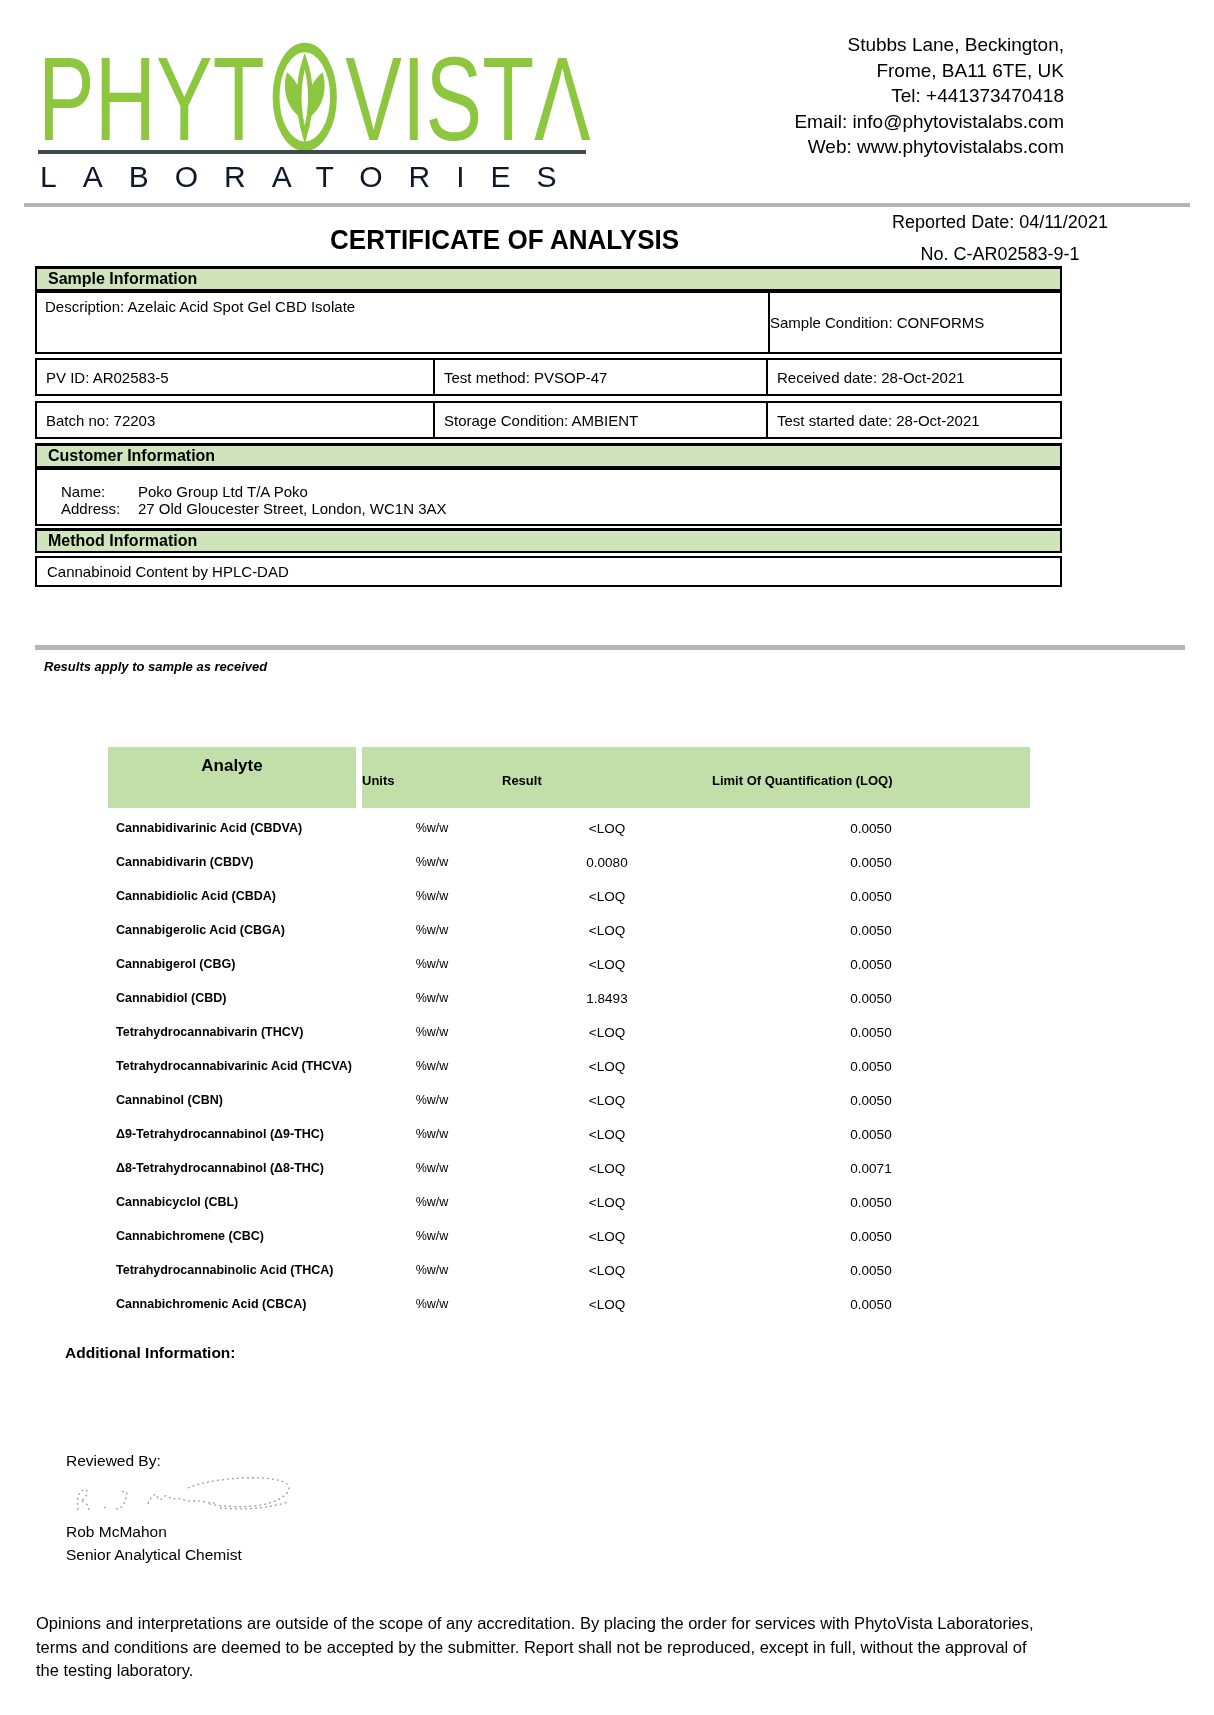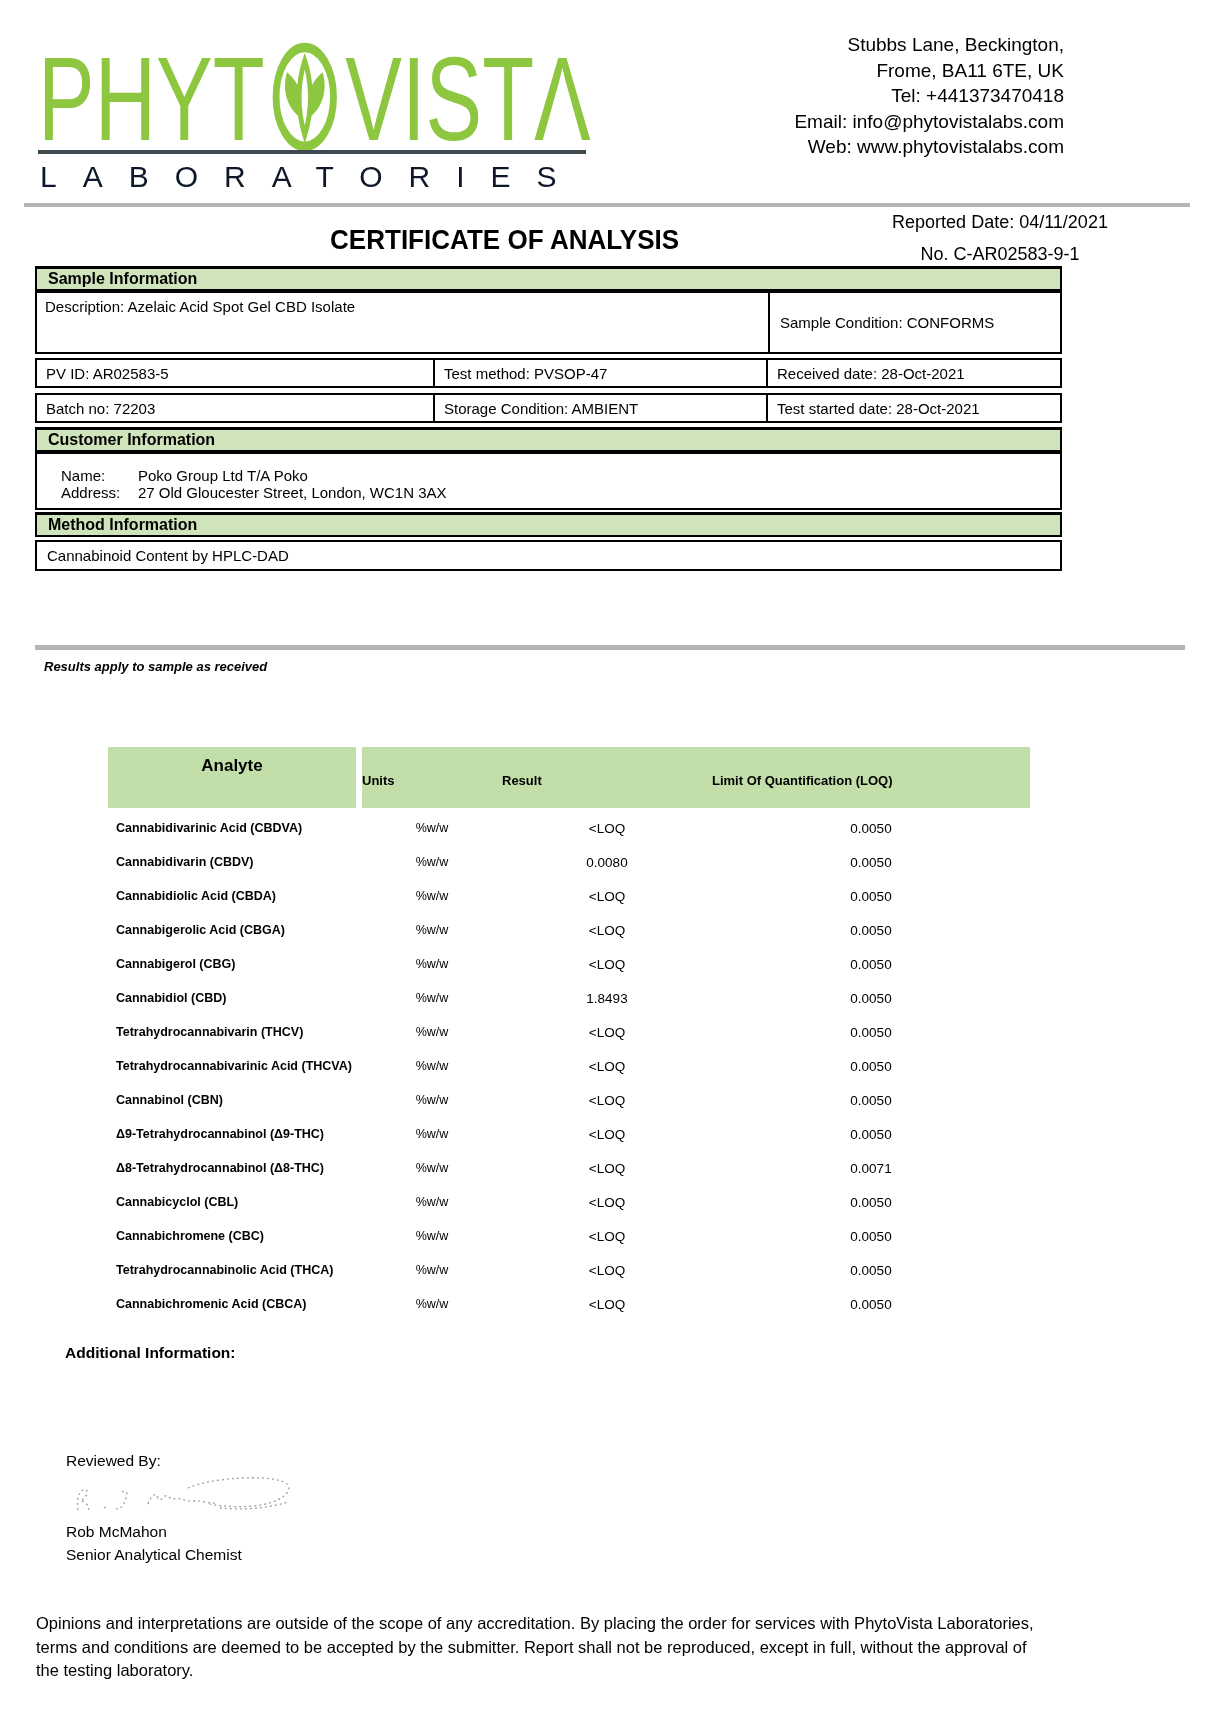--- a/index.html
+++ b/index.html
@@ -31,22 +31,22 @@
 
   
   #info{left:35px;top:266px;width:1027px;font-size:15px;}
   .bar{background:#cfe4bb;border:2px solid #000;border-top-width:3px;height:25px;
        box-sizing:border-box;font-weight:bold;font-size:16px;padding-left:11px;
        display:flex;align-items:center;}
   .cell{border:2px solid #000;background:#fff;box-sizing:border-box;}
   .frow{display:flex;}
   .row-desc{height:63px;}
   .row-desc .c-desc{width:735px;padding:5px 8px;}
-  .row-desc .c-cond{flex:1;margin-left:-2px;display:flex;align-items:center;padding-left:10px;}
-  .row3{height:30px;border-radius:6px;}
+  .row-desc .c-cond{flex:1;margin-left:-2px;display:flex;align-items:center;padding-left:0;}
+  .row3{height:38px;border-radius:6px;}
   .row3 .c1{width:400px;}
   .row3 .c2{width:335px;margin-left:-2px;}
   .row3 .c3{flex:1;margin-left:-2px;}
   .row3 .cell{display:flex;align-items:center;padding-left:9px;}
   .gap4{margin-top:4px;} .gap5{margin-top:5px;text-align:right;} .gap2{margin-top:2px;} .gap3{margin-top:3px;}
   .custbox{height:58px;padding:7px 24px;display:flex;flex-direction:column;justify-content:flex-end;}
   .custline{display:flex;}
   .custline .lbl{width:77px;}
   .methodbox{height:31px;display:flex;align-items:center;padding-left:10px;}
 

